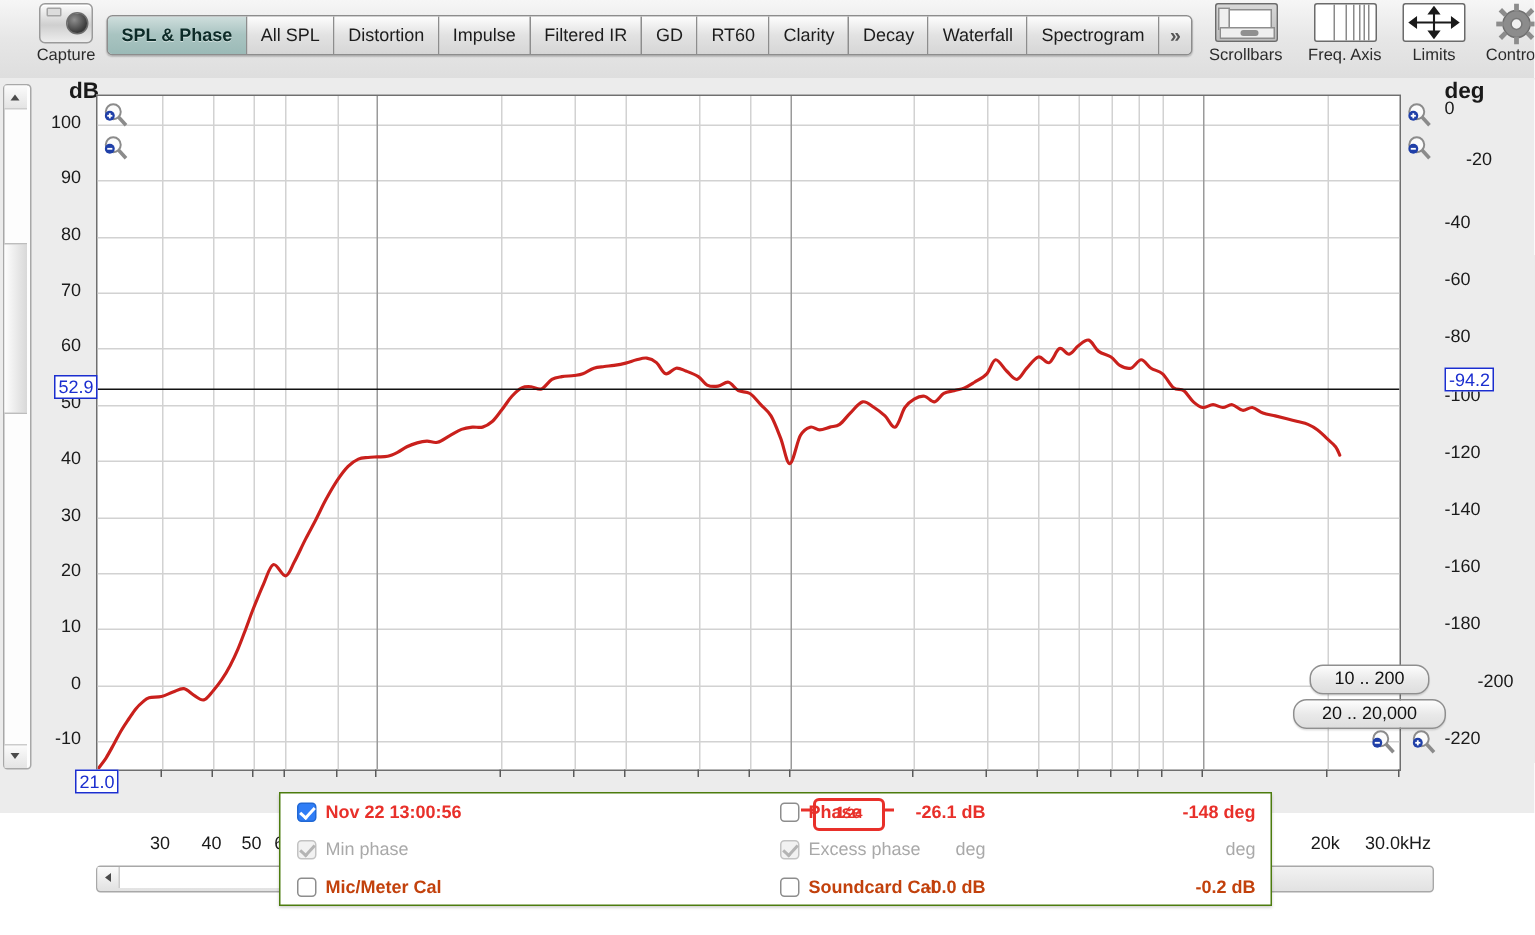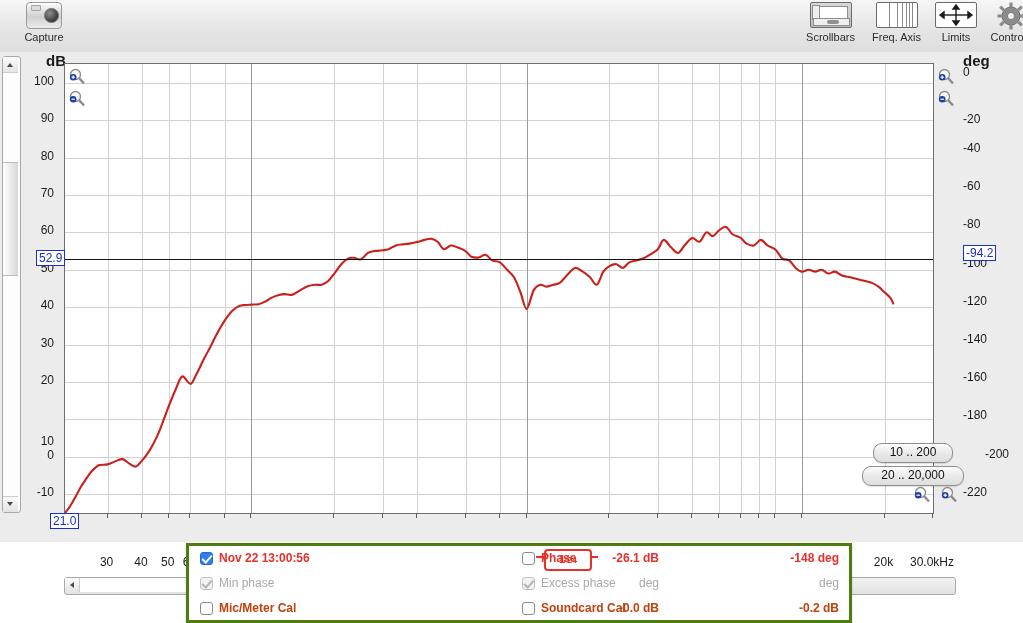--- a/index.html
+++ b/index.html
@@ -134,22 +134,22 @@
   .hscroll{
     position:absolute;left:64px;top:525px;width:890px;height:16px;
     background:linear-gradient(to bottom,#f2f2f2,#e2e2e2);border:1px solid #a8a8a8;border-radius:3px;
   }
   .hscroll .arrowleft{position:absolute;left:0;top:0;width:14px;height:14px;background:linear-gradient(to bottom,#fbfbfb,#e4e4e4);border-right:1px solid #ccc;}
   .hscroll .arrowleft:after{content:"";position:absolute;left:5px;top:4px;border-top:3.5px solid transparent;border-bottom:3.5px solid transparent;border-right:4px solid #4a4a4a;}
   .hscroll .thumb{position:absolute;left:15px;top:0;width:226px;height:14px;background:#fff;border-right:1px solid #b5b5b5;}
 
   
   .legend{
-    position:absolute;left:186px;top:543px;width:660px;height:74px;
-    background:#fff;border:3px solid #4d7c0f;
+    position:absolute;left:186px;top:528px;width:660px;height:74px;
+    background:#fff;border:1px solid #4d7c0f;
     box-shadow:0 1px 2px rgba(0,0,0,.2);
   }
   .lrow{position:absolute;left:0;width:660px;height:24px;}
   .lrow.r0{top:2px;}
   .lrow.r1{top:27px;}
   .lrow.r2{top:52px;}
 
   .cb{
     position:absolute;width:13px;height:13px;box-sizing:border-box;
     border:1px solid #8d8d8d;border-radius:3px;background:#fff;top:4px;
@@ -184,20 +184,34 @@
 
 <div id="app">
 
   <div class="toolbar">
 
     <div class="tb-item capture">
       <div class="cam"></div>
       <div class="tb-label">Capture</div>
     </div>
 
+    <div class="tabs">
+      <div class="tab active">SPL &amp; Phase</div>
+      <div class="tab">All SPL</div>
+      <div class="tab">Distortion</div>
+      <div class="tab">Impulse</div>
+      <div class="tab">Filtered IR</div>
+      <div class="tab">GD</div>
+      <div class="tab">RT60</div>
+      <div class="tab">Clarity</div>
+      <div class="tab">Decay</div>
+      <div class="tab">Waterfall</div>
+      <div class="tab">Spectrogram</div>
+      <div class="tab more">»</div>
+    </div>
 
     <div class="tb-item rt ic-scrollbars">
       <div class="gl-box gl-scroll">
         <div class="vbar"></div>
           <div class="inner"></div>
         <div class="hbar">
             <div class="hthumb"></div>
           </div>
       </div>
       <div class="tb-label">Scrollbars</div>
@@ -268,27 +282,27 @@
     <div id="ylabels-left">
         <div class="ylabel" style="left: 14px; top: 21.7083px;">100</div>
         <div class="ylabel" style="left: 14px; top: 59.125px;">90</div>
         <div class="ylabel" style="left: 14px; top: 96.5417px;">80</div>
         <div class="ylabel" style="left: 14px; top: 133.958px;">70</div>
         <div class="ylabel" style="left: 14px; top: 171.375px;">60</div>
         <div class="ylabel" style="left: 14px; top: 208.792px;">50</div>
         <div class="ylabel" style="left: 14px; top: 246.208px;">40</div>
         <div class="ylabel" style="left: 14px; top: 283.625px;">30</div>
         <div class="ylabel" style="left: 14px; top: 321.042px;">20</div>
-        <div class="ylabel" style="left: 14px; top: 358.458px; margin-top: 24px;">10</div>
+        <div class="ylabel" style="left: 14px; top: 358.458px;">10</div>
         <div class="ylabel" style="left: 14px; top: 395.875px;">0</div>
         <div class="ylabel" style="left: 14px; top: 433.292px;">-10</div>
       </div>
     <div id="ylabels-right">
         <div class="ylabel r" style="left: 963px; top: 12.5532px;">0</div>
-        <div class="ylabel r" style="left: 963px; top: 60px;">-20</div>
+        <div class="ylabel r" style="left: 963px; top: 47px; text-align: center;">-20</div>
         <div class="ylabel r" style="left: 963px; top: 88.9787px;">-40</div>
         <div class="ylabel r" style="left: 963px; top: 127.191px;">-60</div>
         <div class="ylabel r" style="left: 963px; top: 165.404px;">-80</div>
         <div class="ylabel r" style="left: 963px; top: 203.617px;">-100</div>
         <div class="ylabel r" style="left: 963px; top: 241.83px;">-120</div>
         <div class="ylabel r" style="left: 963px; top: 280.043px;">-140</div>
         <div class="ylabel r" style="left: 963px; top: 318.255px;">-160</div>
         <div class="ylabel r" style="left: 963px; top: 356.468px;">-180</div>
         <div class="ylabel r" style="left: 963px; top: 394.681px; text-align: right;">-200</div>
         <div class="ylabel r" style="left: 963px; top: 432.894px;">-220</div>

